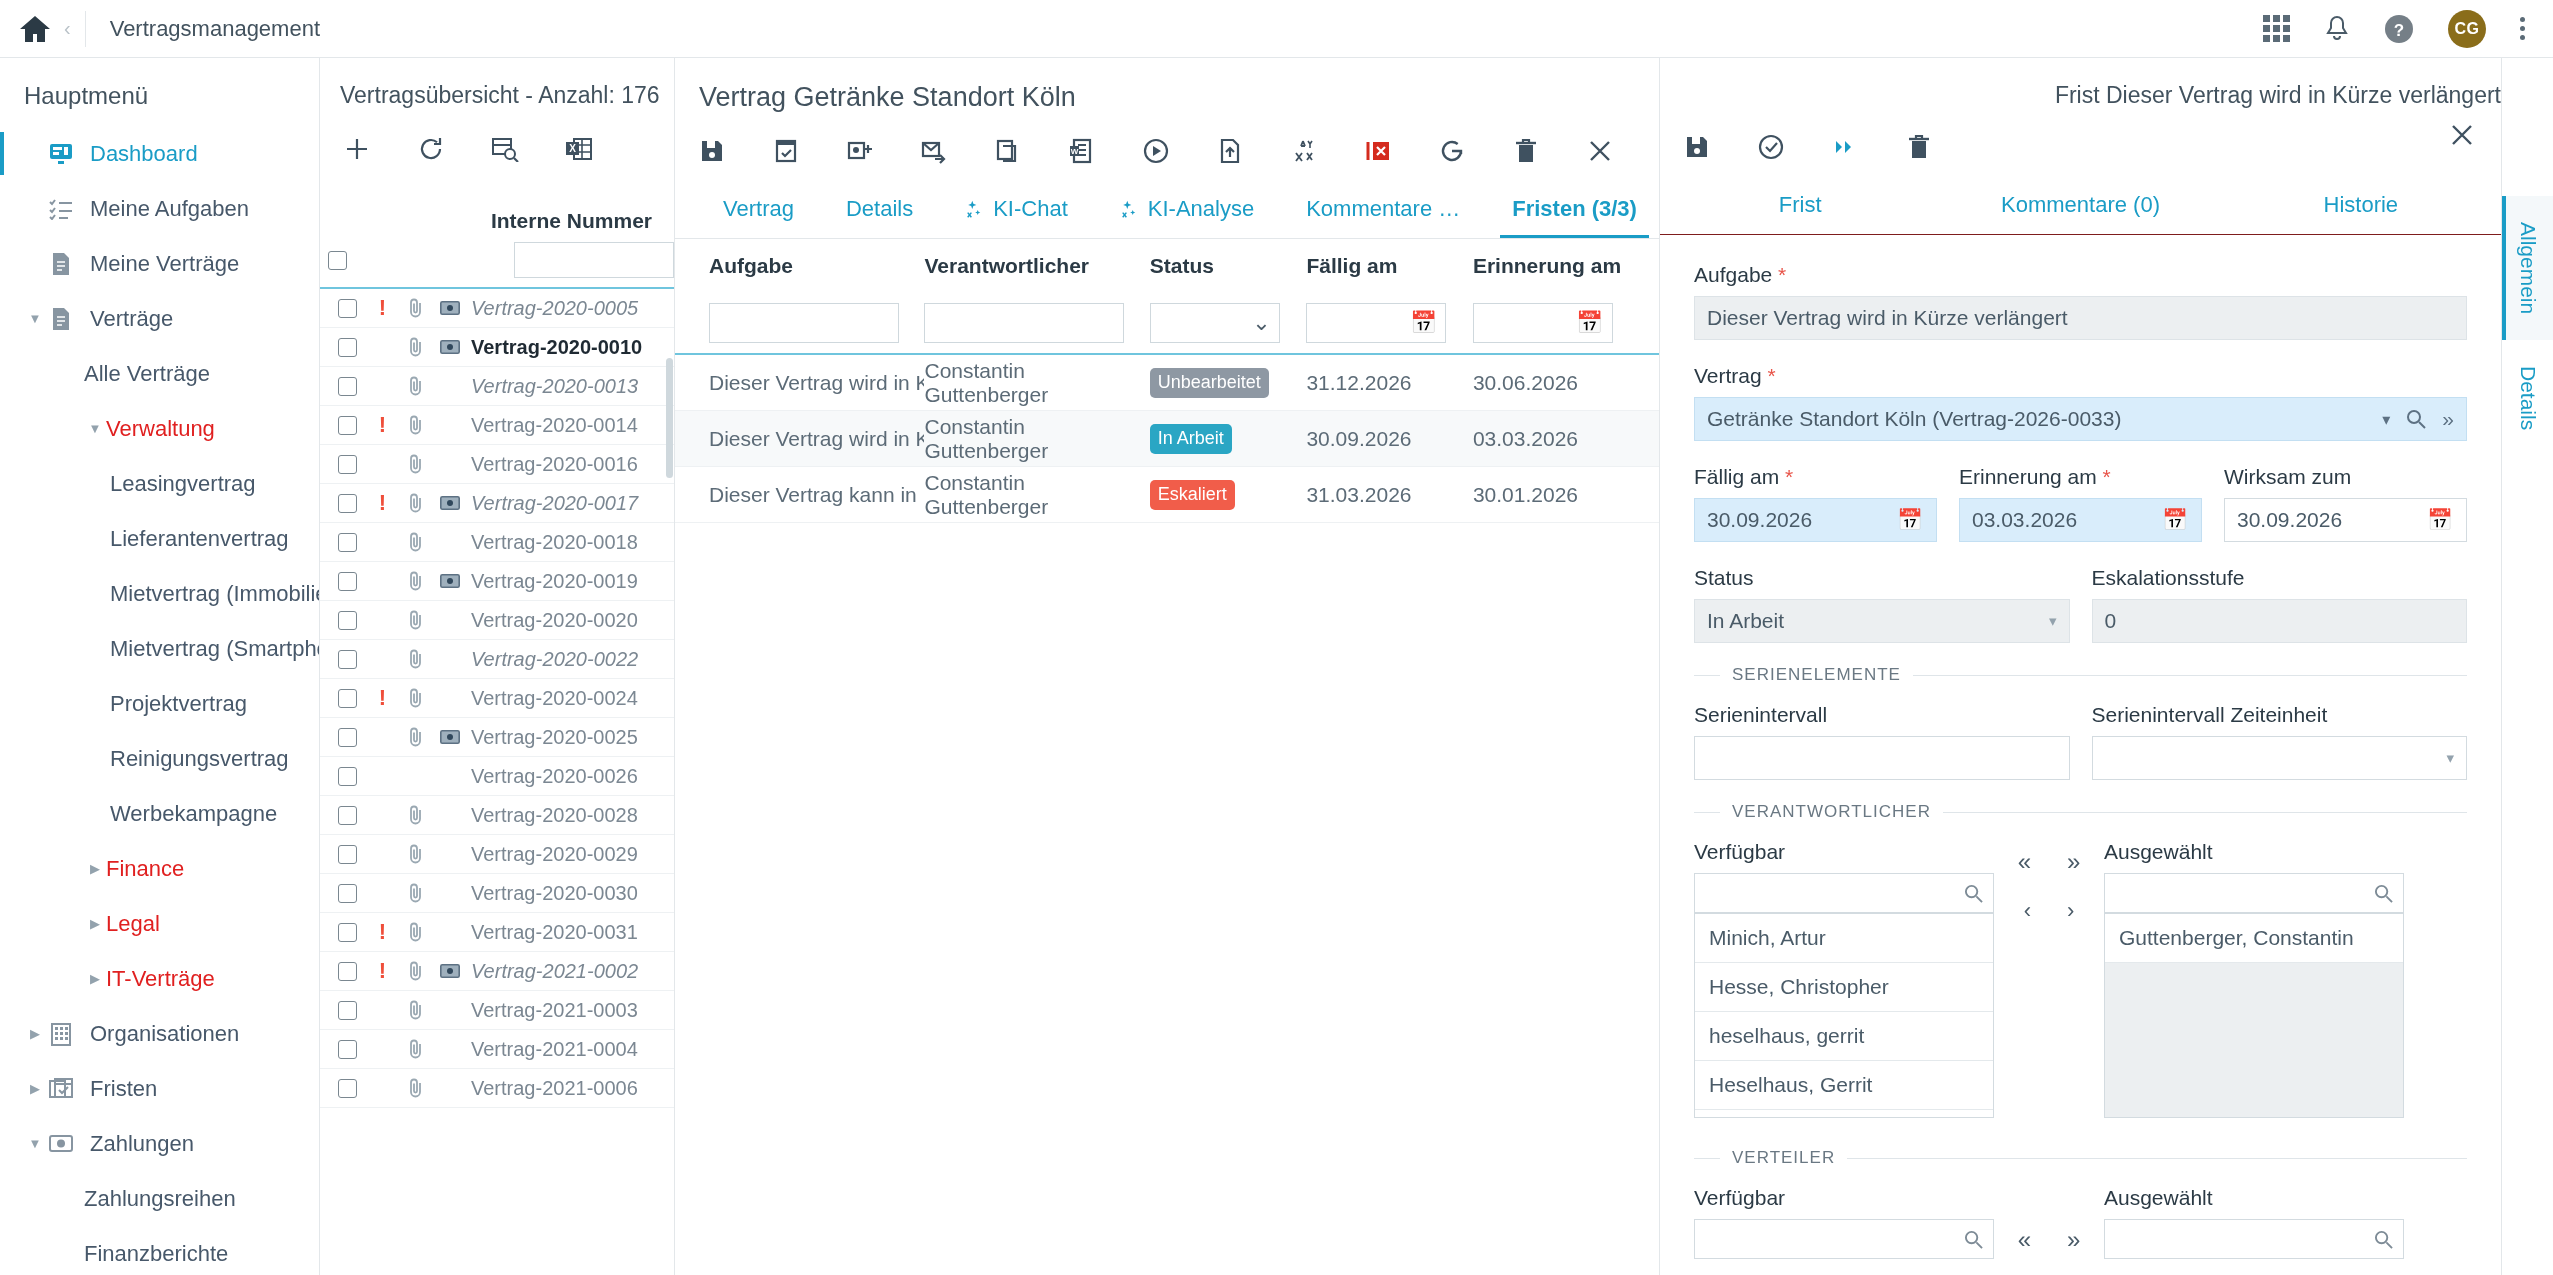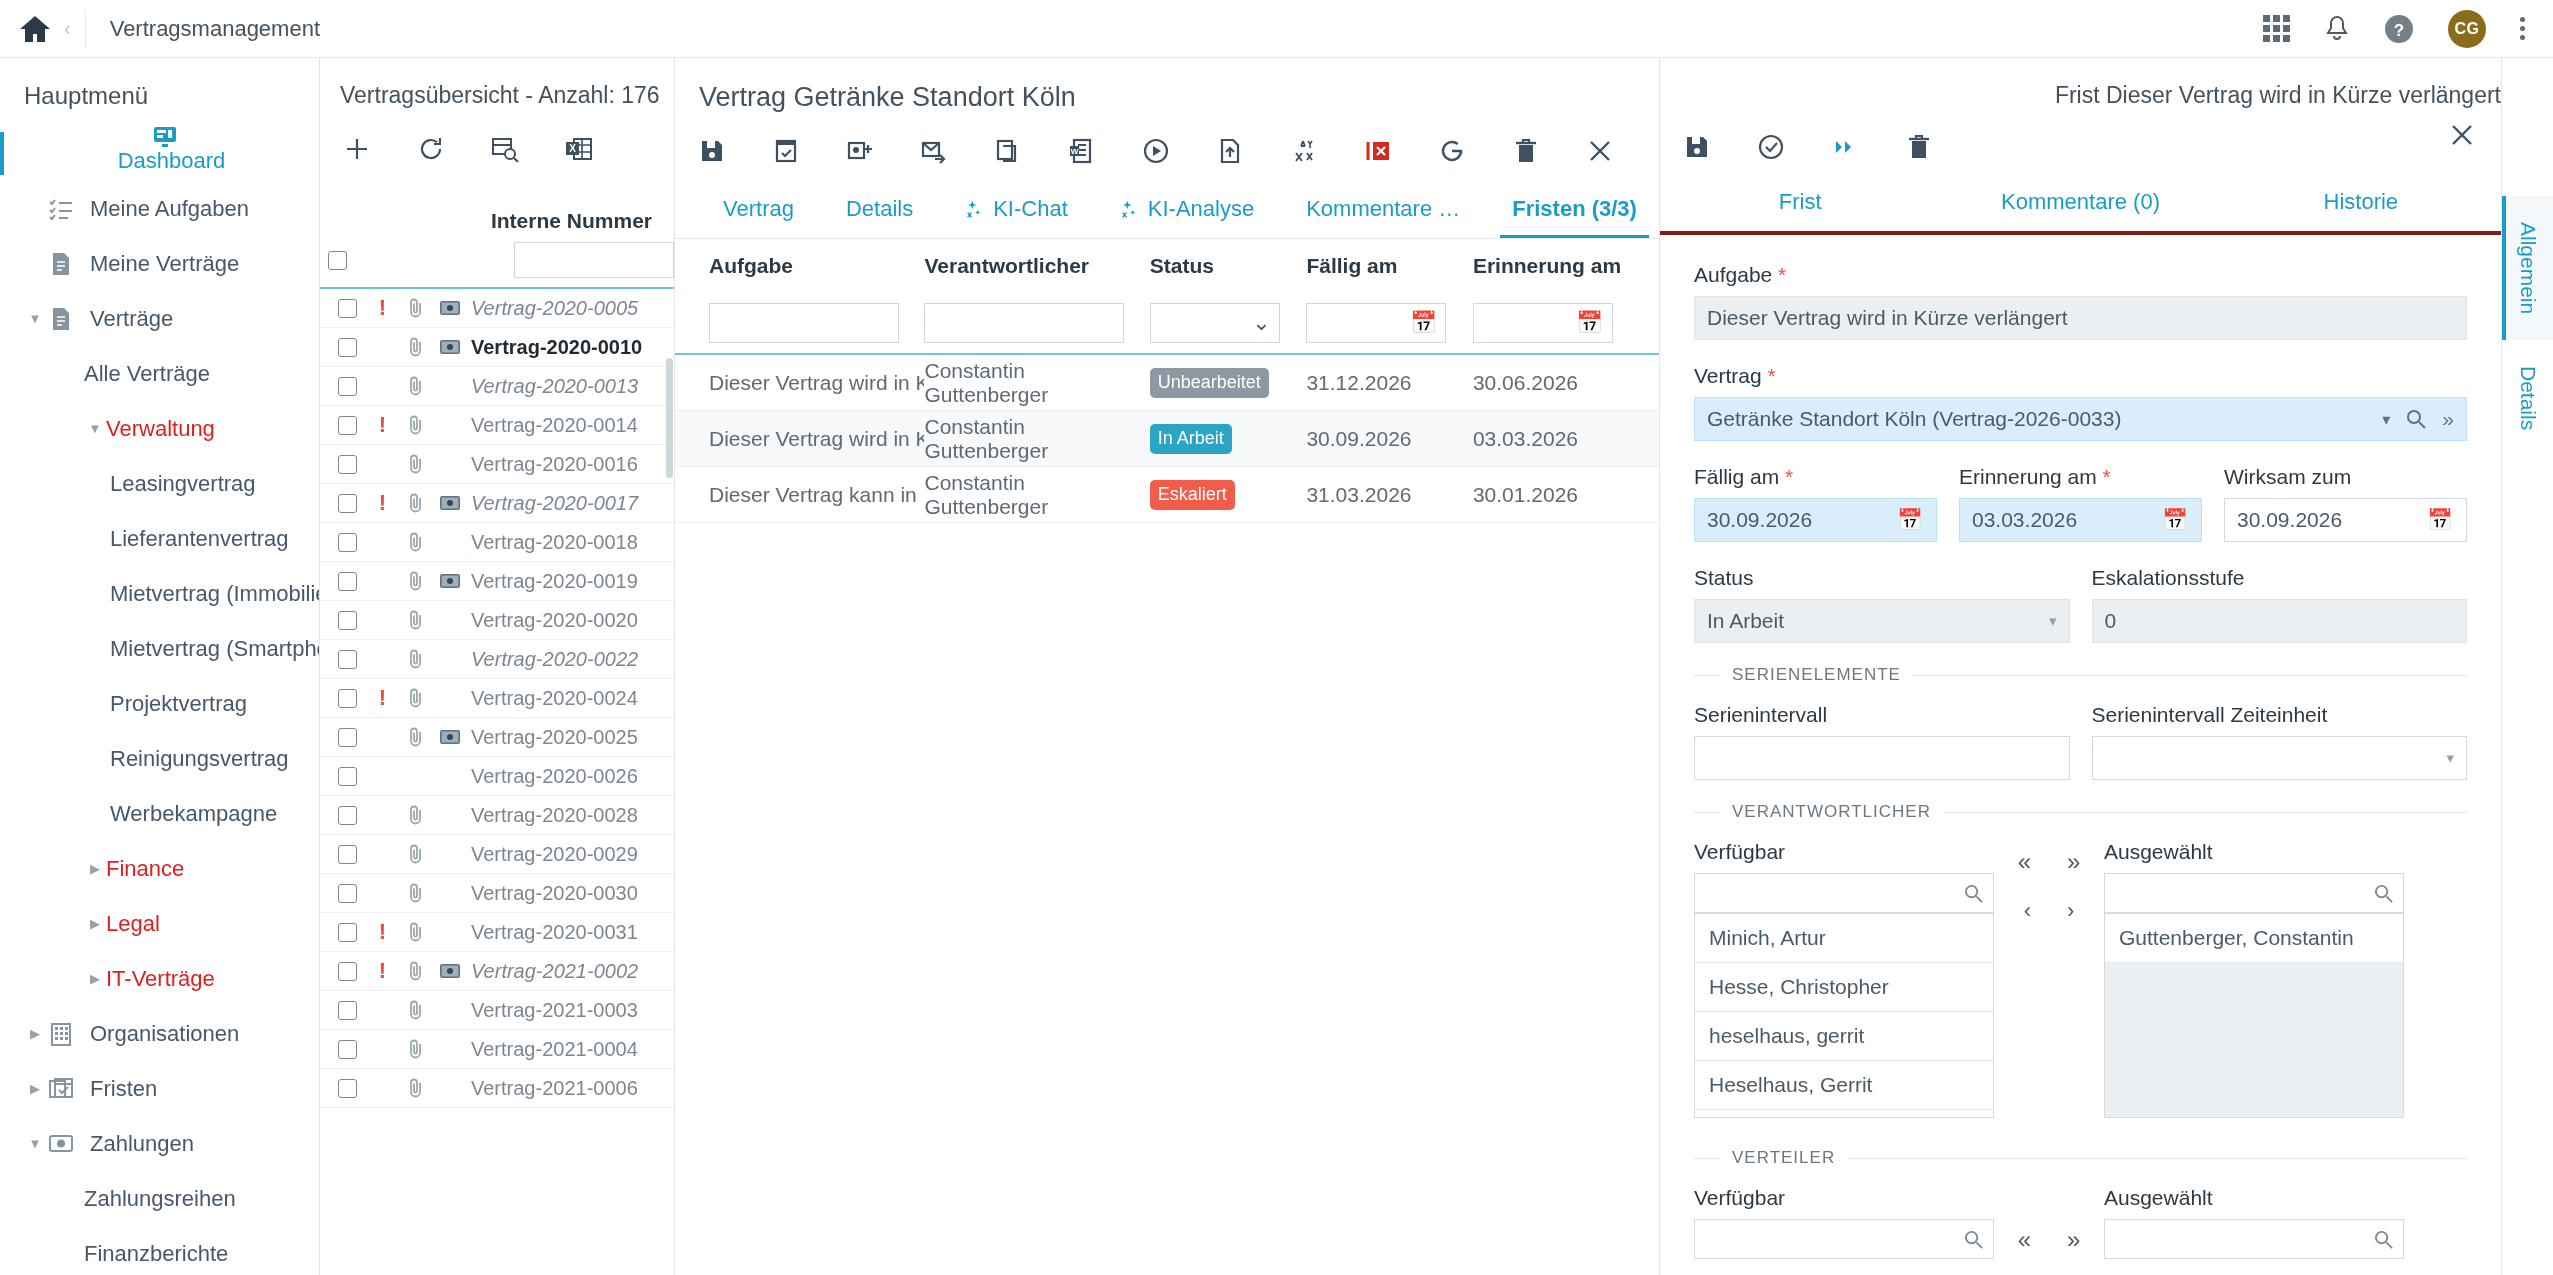--- a/index.html
+++ b/index.html
@@ -26,21 +26,21 @@
   .kebab { display:flex;flex-direction:column;gap:4px;align-items:center; }
   .kebab i { width:5px;height:5px;border-radius:50%;background:#5b6b77;display:block; }
 
   
   .body { flex:1; display:flex; min-height:0; }
 
   
   .sidebar { width:320px; min-width:320px; border-right:1px solid #e3e7ea; background:#fff; overflow:hidden; position:relative; }
   .sb-title { font-size:24px; color:#42525e; padding:24px 0 16px 24px; }
   .sb-item { display:flex; align-items:center; height:55px; padding-left:24px; font-size:22px; color:#47586a; position:relative; white-space:nowrap; }
-  .sb-item.active { color:#1a9cc6;flex-direction:column; }
+  .sb-item.active { color:#1a9cc6; }
   .sb-item.active::before { content:""; position:absolute; left:0; top:6px; bottom:6px; width:4px; background:#1a9cc6; }
   .sb-ico { width:30px; min-width:30px; margin-right:14px; display:flex; align-items:center; justify-content:center; color:#8795a1; }
   .sb-item.active .sb-ico { color:#1a9cc6; }
   .sb-caret { width:22px; min-width:22px; color:#93a2ad; font-size:13px; display:flex; align-items:center; justify-content:center; }
   .sb-item.lvl1 { padding-left:24px; }
   .sb-item.lvl2 { padding-left:84px; }
   .sb-item.lvl3 { padding-left:110px; }
   .red { color:#e02020 !important; }
 
   
@@ -93,21 +93,21 @@
   .b-unbearbeitet { background:#8e98a3; }
   .b-inarbeit { background:#2aa6c4; }
   .b-eskaliert { background:#f15d4a; }
 
   
   .right { width:893px; min-width:893px; background:#fff; display:flex; position:relative; }
   .right-main { flex:1; min-width:0; display:flex; flex-direction:column; position:relative; overflow:hidden; }
   .r-title { font-size:23px; color:#42525e; padding:24px 0 0 26px;text-align:right; }
   .r-toolbar { display:flex; align-items:center; padding:12px 0 4px 0; }
   .r-toolbar .tb-btn { width:74px; }
-  .r-tabs { display:flex; align-items:flex-end; height:58px; border-bottom:4px solid #7f1d1d; }
+  .r-tabs { display:flex; align-items:flex-end; height:58px; border-bottom:1px solid #7f1d1d; }
   .r-tab { flex:1; display:flex; align-items:center; justify-content:center; height:58px; color:#1a9cc6; font-size:22px; }
   .r-form { padding:28px 34px 0 34px; overflow:hidden; flex:1; }
   .fld-label { font-size:21px; color:#2b3a45; margin-bottom:9px; }
   .req { color:#e8554a; }
   .fld-input { height:44px; border:1px solid #d3dbe0; display:flex; align-items:center; padding:0 12px; font-size:21px; color:#4a5b68; background:#fff; }
   .fld-input.ro { background:#eceff1; border-color:#dde3e7; }
   .fld-input.blue { background:#d9edfb; border-color:#c3dff2; }
   .mb24 { margin-bottom:24px; }
   .row3 { display:flex; gap:22px; margin-bottom:24px; }
   .row3 > div { flex:1; }

